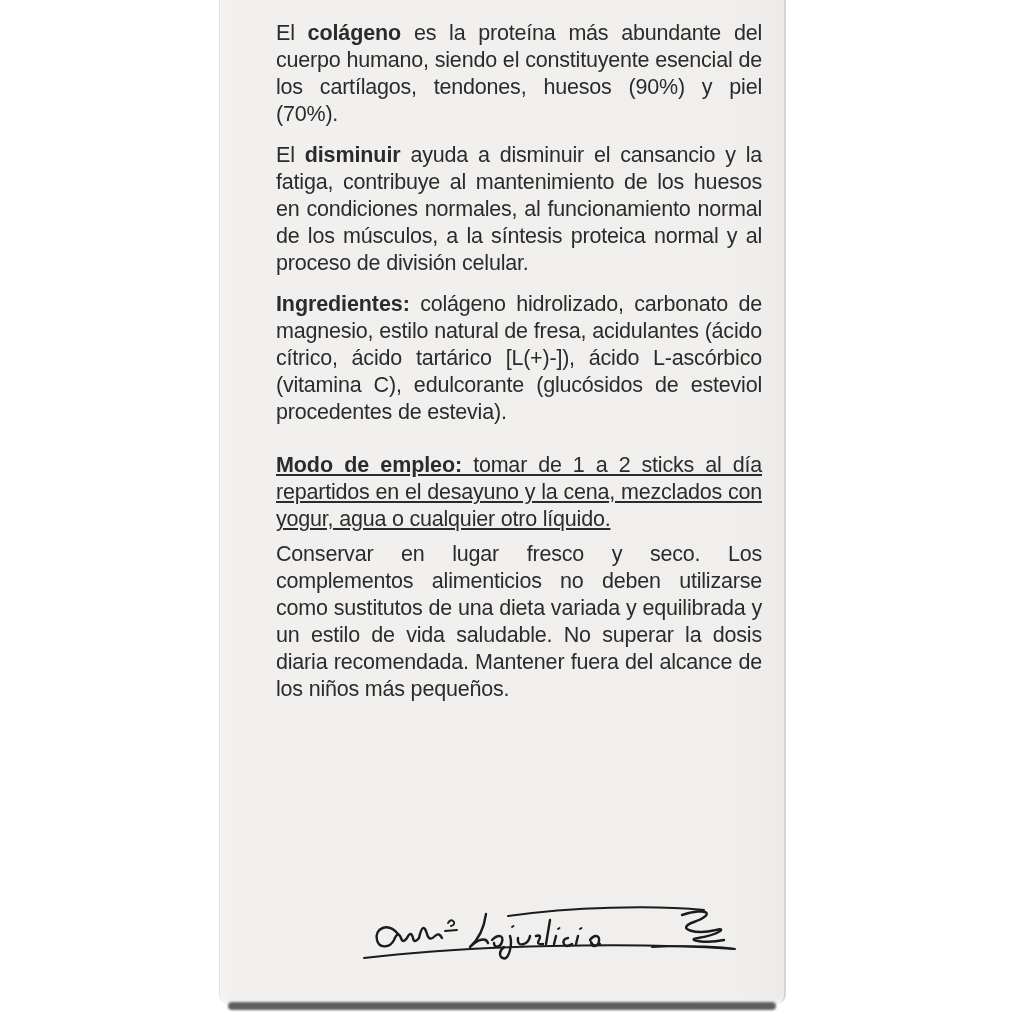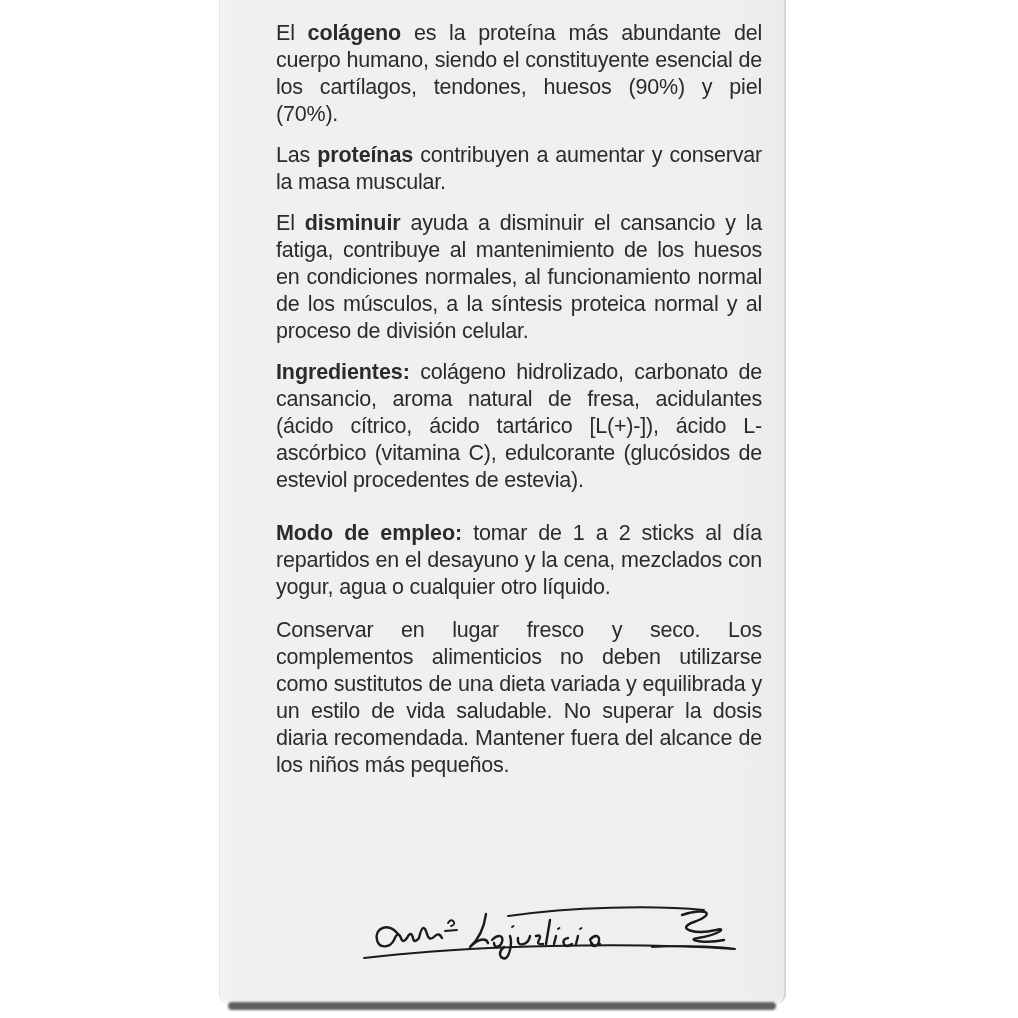--- a/index.html
+++ b/index.html
@@ -22,40 +22,39 @@
     background:#5f5f5f;border-radius:5px;filter:blur(1.2px);
   }
 
   .text-block{
     position:absolute;left:56px;top:20px;width:486px;
     font-size:21.5px;line-height:27px;letter-spacing:-0.2px;
     color:#2b2b2b;text-align:justify;
   }
   .text-block p{margin:0 0 14px 0;}
   .text-block p.extra-gap{margin-top:26px;}
-  .text-block p.no-gap-after{margin-bottom:16px;}
+  .text-block p.no-gap-after{margin-bottom:8px;text-decoration:underline;}
   .b{font-weight:700;letter-spacing:-0.1px;}
 
   .sig{position:absolute;left:132px;top:894px;width:398px;height:78px;}
   .sig path{fill:none;stroke:#1b1b1b;stroke-linecap:round;stroke-linejoin:round;}
   .sig .name{stroke-width:2.4;}
   .sig .thin{stroke-width:1.9;}
 </style>
 </head>
 <body>
 
 <div class="canvas">
 
   <div class="box">
 
     <div class="text-block" style="color: rgb(43, 43, 43);">
         <p><span>El </span><span class="b">colágeno</span><span> es la proteína más abundante del cuerpo humano, siendo el constituyente esencial de los cartílagos, tendones, huesos (90%) y piel (70%).</span></p>
-        <p><span>Las </span><span class="b">proteínas</span><span> contribuyen a aumentar y conservar la masa muscular.</span></p>
         <p><span>El </span><span class="b">disminuir</span><span> ayuda a disminuir el cansancio y la fatiga, contribuye al mantenimiento de los huesos en condiciones normales, al funcionamiento normal de los músculos, a la síntesis proteica normal y al proceso de división celular.</span></p>
-        <p><span class="b">Ingredientes:</span><span> colágeno hidrolizado, carbonato de cansancio, aroma natural de fresa, acidulantes (ácido cítrico, ácido tartárico [L(+)-]), ácido L-ascórbico (vitamina C), edulcorante (glucósidos de esteviol procedentes de estevia).</span></p>
+        <p><span class="b">Ingredientes:</span><span> colágeno hidrolizado, carbonato de magnesio, estilo natural de fresa, acidulantes (ácido cítrico, ácido tartárico [L(+)-]), ácido L-ascórbico (vitamina C), edulcorante (glucósidos de esteviol procedentes de estevia).</span></p>
         <p class="extra-gap no-gap-after"><span class="b">Modo de empleo:</span><span> tomar de 1 a 2 sticks al día repartidos en el desayuno y la cena, mezclados con yogur, agua o cualquier otro líquido.</span></p>
         <p><span>Conservar en lugar fresco y seco. Los complementos alimenticios no deben utilizarse como sustitutos de una dieta variada y equilibrada y un estilo de vida saludable. No superar la dosis diaria recomendada. Mantener fuera del alcance de los niños más pequeños.</span></p>
       </div>
 
     <svg class="sig" viewBox="0 0 398 78" xmlns="http://www.w3.org/2000/svg" aria-hidden="true">
 
       <path class="name" d="M46,40 C36,28 22,34 25,46 C27,55 38,54 42,46 Q46,36 49,44 Q51,50 55,44 Q59,36 61,44 Q62,50 67,44 Q71,26 75,40 Q77,48 83,42 Q87,38 90,44"></path>
       <path class="thin" d="M96,29 q3,-5 6,-1 q1,3 -3,4"></path>
       <path class="thin" d="M93,37 l12,-1"></path>
 

